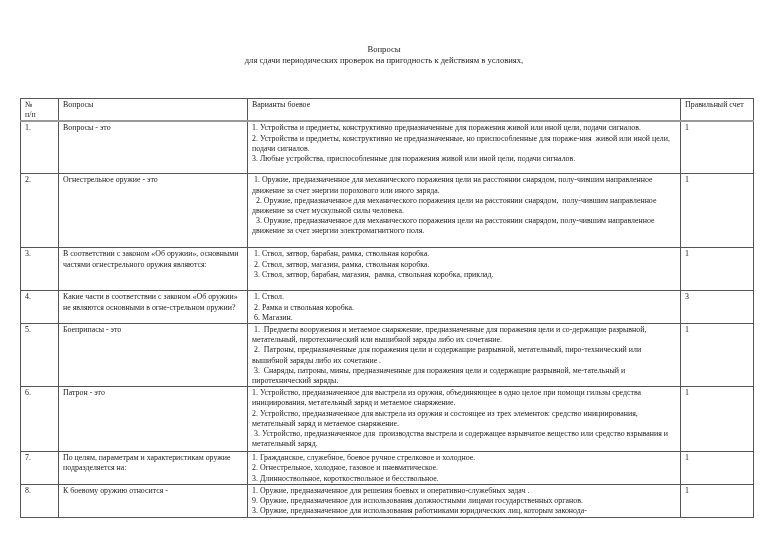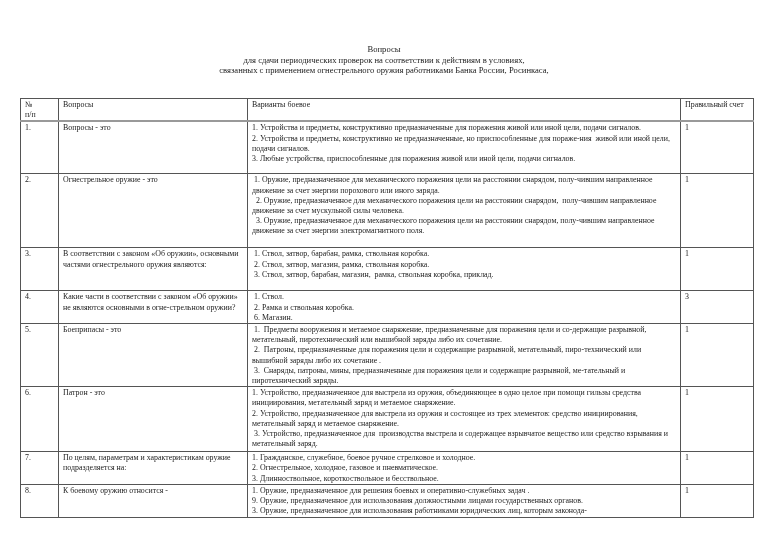--- a/index.html
+++ b/index.html
@@ -36,22 +36,21 @@
   tr.r5 td { height: 61px; }
   tr.r6 td { height: 63px; }
   tr.r7 td { height: 30px; }
   tr.r8 td { height: 31px; }
 </style>
 </head>
 <body>
 
 <div class="title-block">
   <div>Вопросы</div>
-  <div>для  сдачи  периодических  проверок на соответствии к действиям в условиях,</div>
-  <div>связанных с применением огнестрельного оружия работниками  Банка России, Росинкаса,</div>
+  <div>для  сдачи  периодических  проверок на пригодность к действиям в условиях,</div>
 </div>
 
 <table class="qtable">
   <colgroup>
     <col class="c-num">
       <col class="c-q">
       <col class="c-ans">
       <col class="c-right">
   </colgroup>
   <thead>

